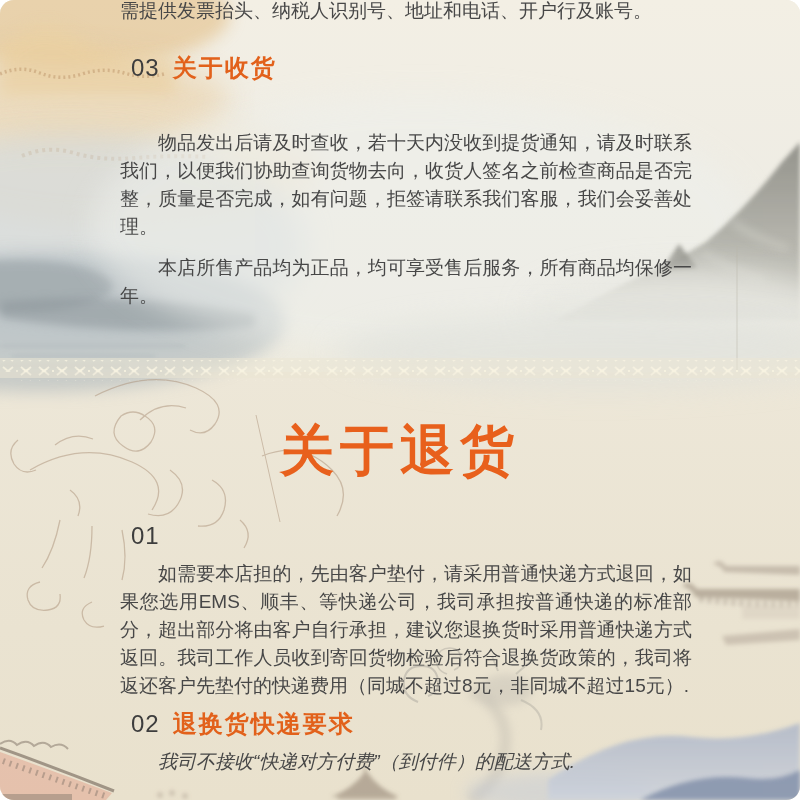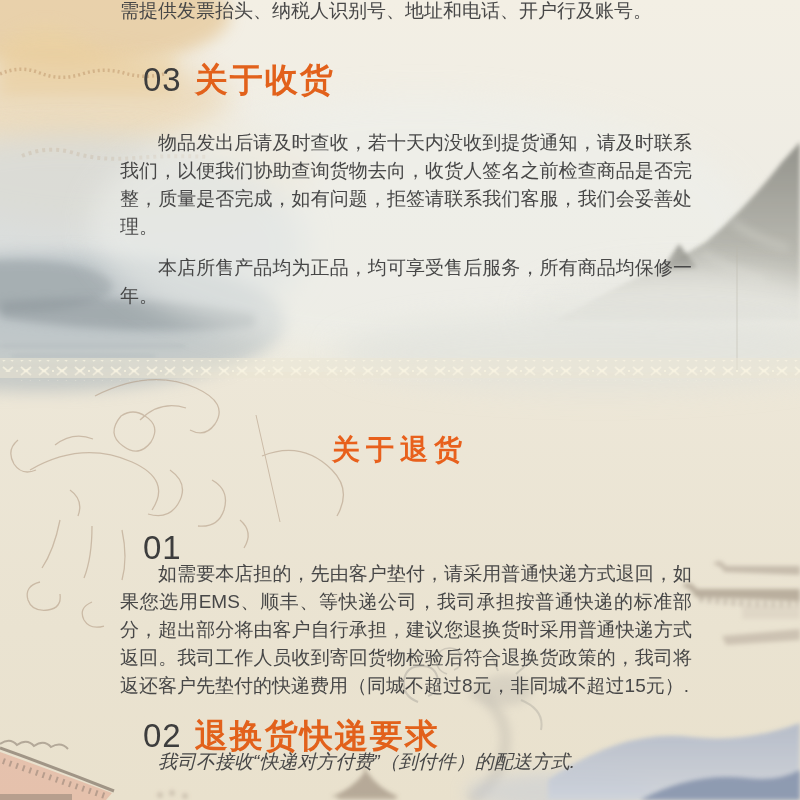--- a/index.html
+++ b/index.html
@@ -1,34 +1,35 @@
 <!DOCTYPE html>
 <html><head>
 <meta charset="utf-8">
 <style>
   html,body{margin:0;padding:0;}
   .page{
     position:relative;width:800px;height:800px;overflow:hidden;
     background:#f0ece0;
     font-family:"Liberation Sans","DejaVu Sans",sans-serif;
+    border-radius:14px;
   }
   .bg{position:absolute;left:0;top:0;width:800px;height:800px;display:block;}
   .txt{position:absolute;color:#474747;font-size:19px;line-height:28px;}
   .intro{left:120px;top:-3px;width:566px;text-align:justify;}
   .body-par{width:572px;left:120px;text-align:justify;text-indent:2em;margin:0;}
   .heading{
-    position:absolute;left:131px;margin:12px;display:flex;align-items:baseline;
-    font-size:33px;line-height:32px;font-weight:400;white-space:nowrap;
+    position:absolute;left:131px;margin:0;display:flex;align-items:baseline;
+    font-size:24px;line-height:32px;font-weight:400;white-space:nowrap;
   }
   .heading .num{color:#3d3d3d;letter-spacing:1px;}
   .heading .ttl{color:#e2611b;margin-left:13px;letter-spacing:2px;font-weight:600;}
   .big-title{
     position:absolute;left:0;top:424px;width:800px;margin:0;
     text-align:center;font-family:"DejaVu Serif","Liberation Serif",serif;
-    font-size:28px;line-height:52px;font-weight:700;color:#e8601c;letter-spacing:6px;
+    font-size:54px;line-height:52px;font-weight:700;color:#e8601c;letter-spacing:6px;
   }
 </style>
 </head>
 <body>
 
 <div class="page">
 
   <svg class="bg" viewBox="0 0 800 800" aria-hidden="true">
     <defs>
       <filter id="b2" x="-40%" y="-40%" width="180%" height="180%">

